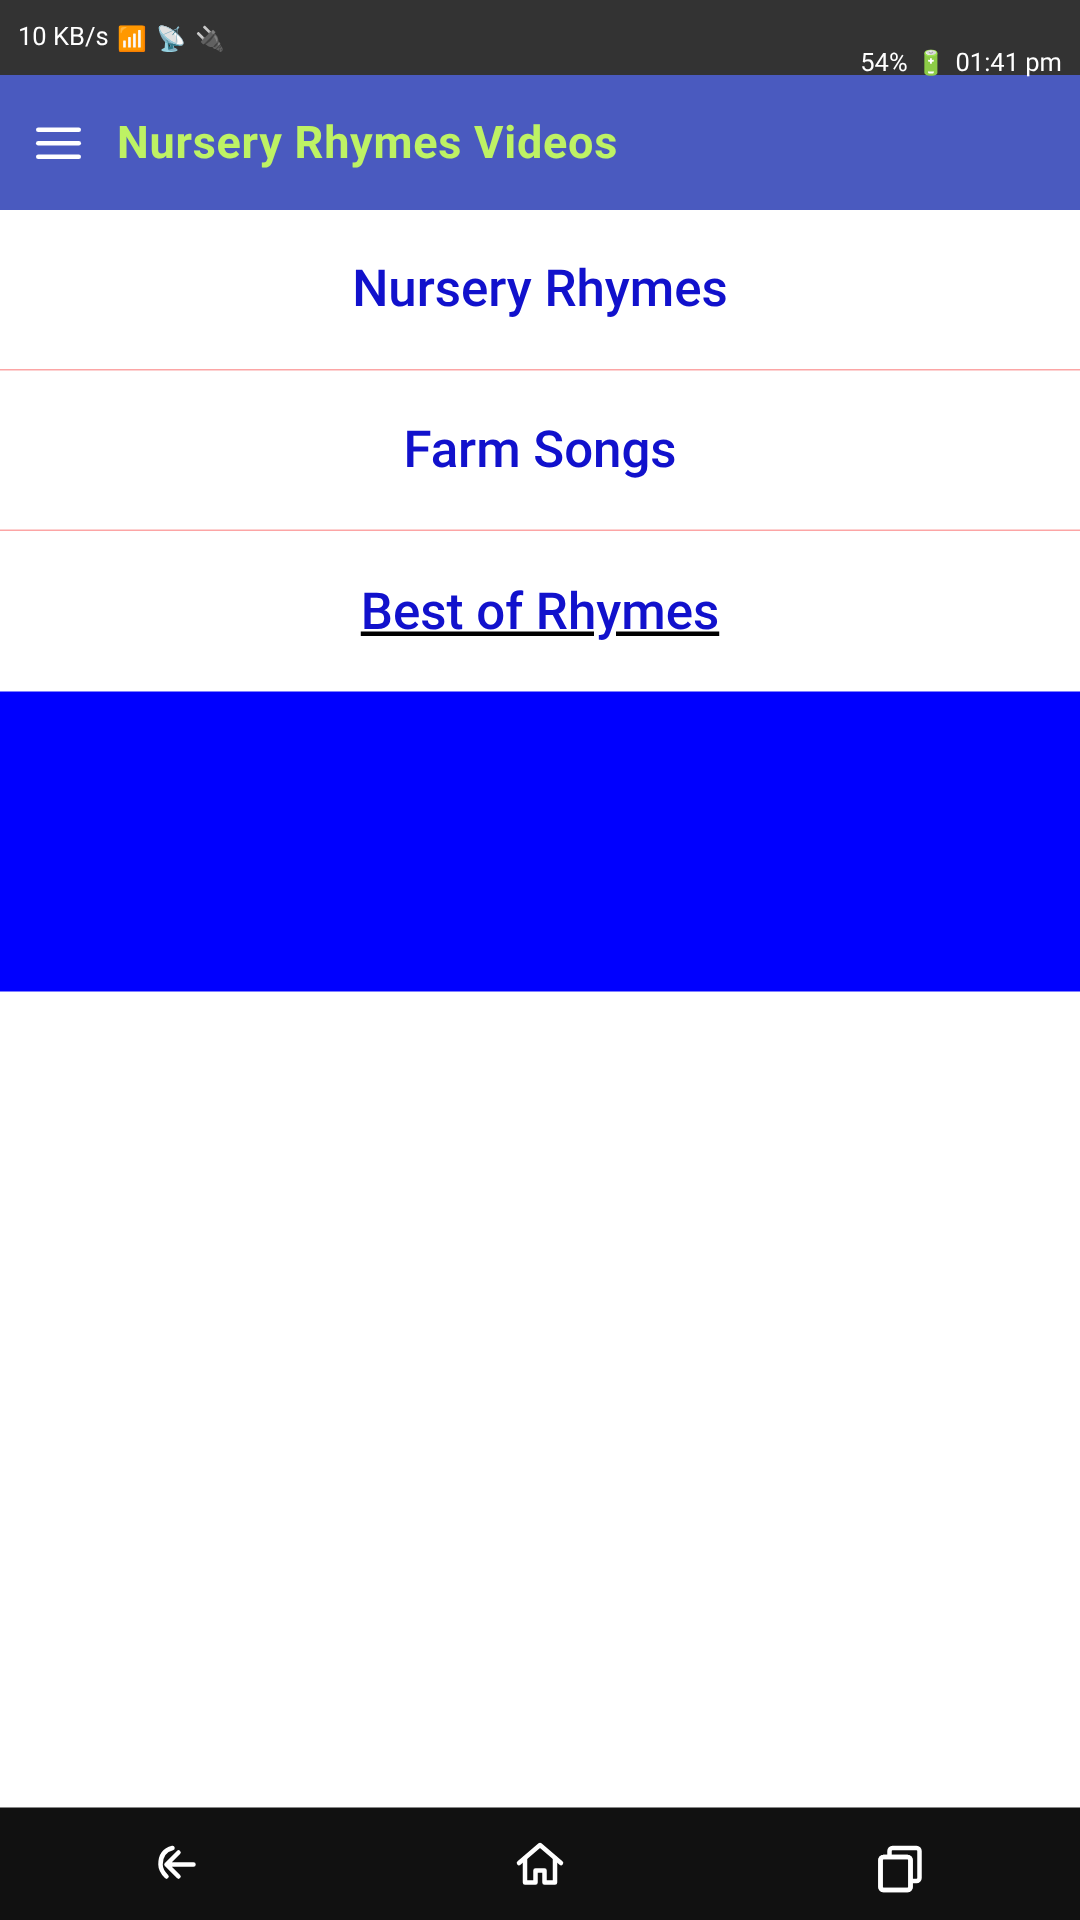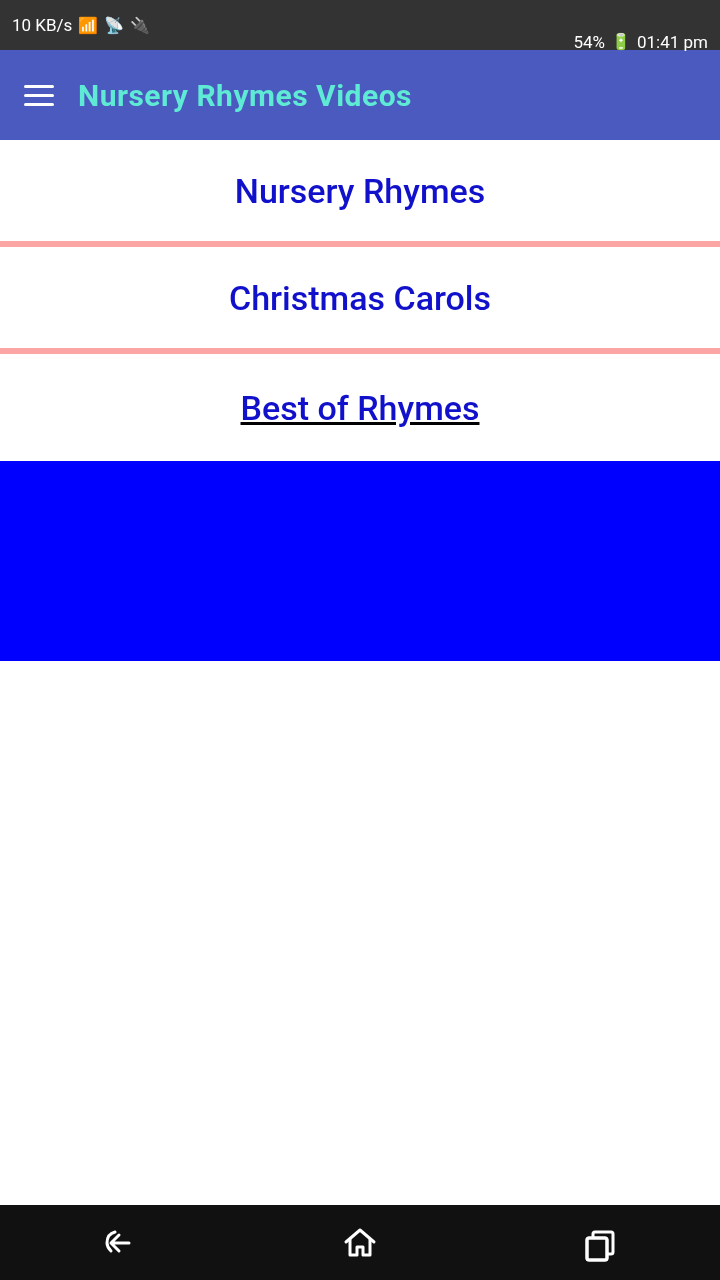--- a/index.html
+++ b/index.html
@@ -68,39 +68,39 @@
 
     #hamburger-icon span {
       display: block;
       width: 30px;
       height: 3px;
       background: white;
       border-radius: 2px;
     }
 
     #app-title {
-      color: #5eead4;
+      color: #bef264;
       font-size: 30px;
       font-weight: bold;
       letter-spacing: 0.5px;
     }
 
     
     #menu-list {
       width: 720px;
       background: white;
     }
 
     .menu-item {
       width: 100%;
       height: 107px;
       display: flex;
       align-items: center;
       justify-content: center;
-      border-bottom: 6px solid #fca5a5;
+      border-bottom: 1px solid #fca5a5;
       cursor: pointer;
     }
 
     .menu-item:last-child {
       border-bottom: none;
       text-decoration: underline;
     }
 
     .menu-item-label {
       font-size: 34px;
@@ -161,21 +161,21 @@
   </div>
   <span id="app-title">Nursery Rhymes Videos</span>
 </div>
 
 <div id="menu-list">
 
 <div class="menu-item">
       <span class="menu-item-label">Nursery Rhymes</span>
     </div>
     <div class="menu-item">
-      <span class="menu-item-label">Christmas Carols</span>
+      <span class="menu-item-label">Farm Songs</span>
     </div>
     <div class="menu-item">
       <span class="menu-item-label">Best of Rhymes</span>
     </div>
   </div>
 
 <div id="ad-banner"></div>
 
 <div id="nav-bar">
   <div class="nav-btn">

